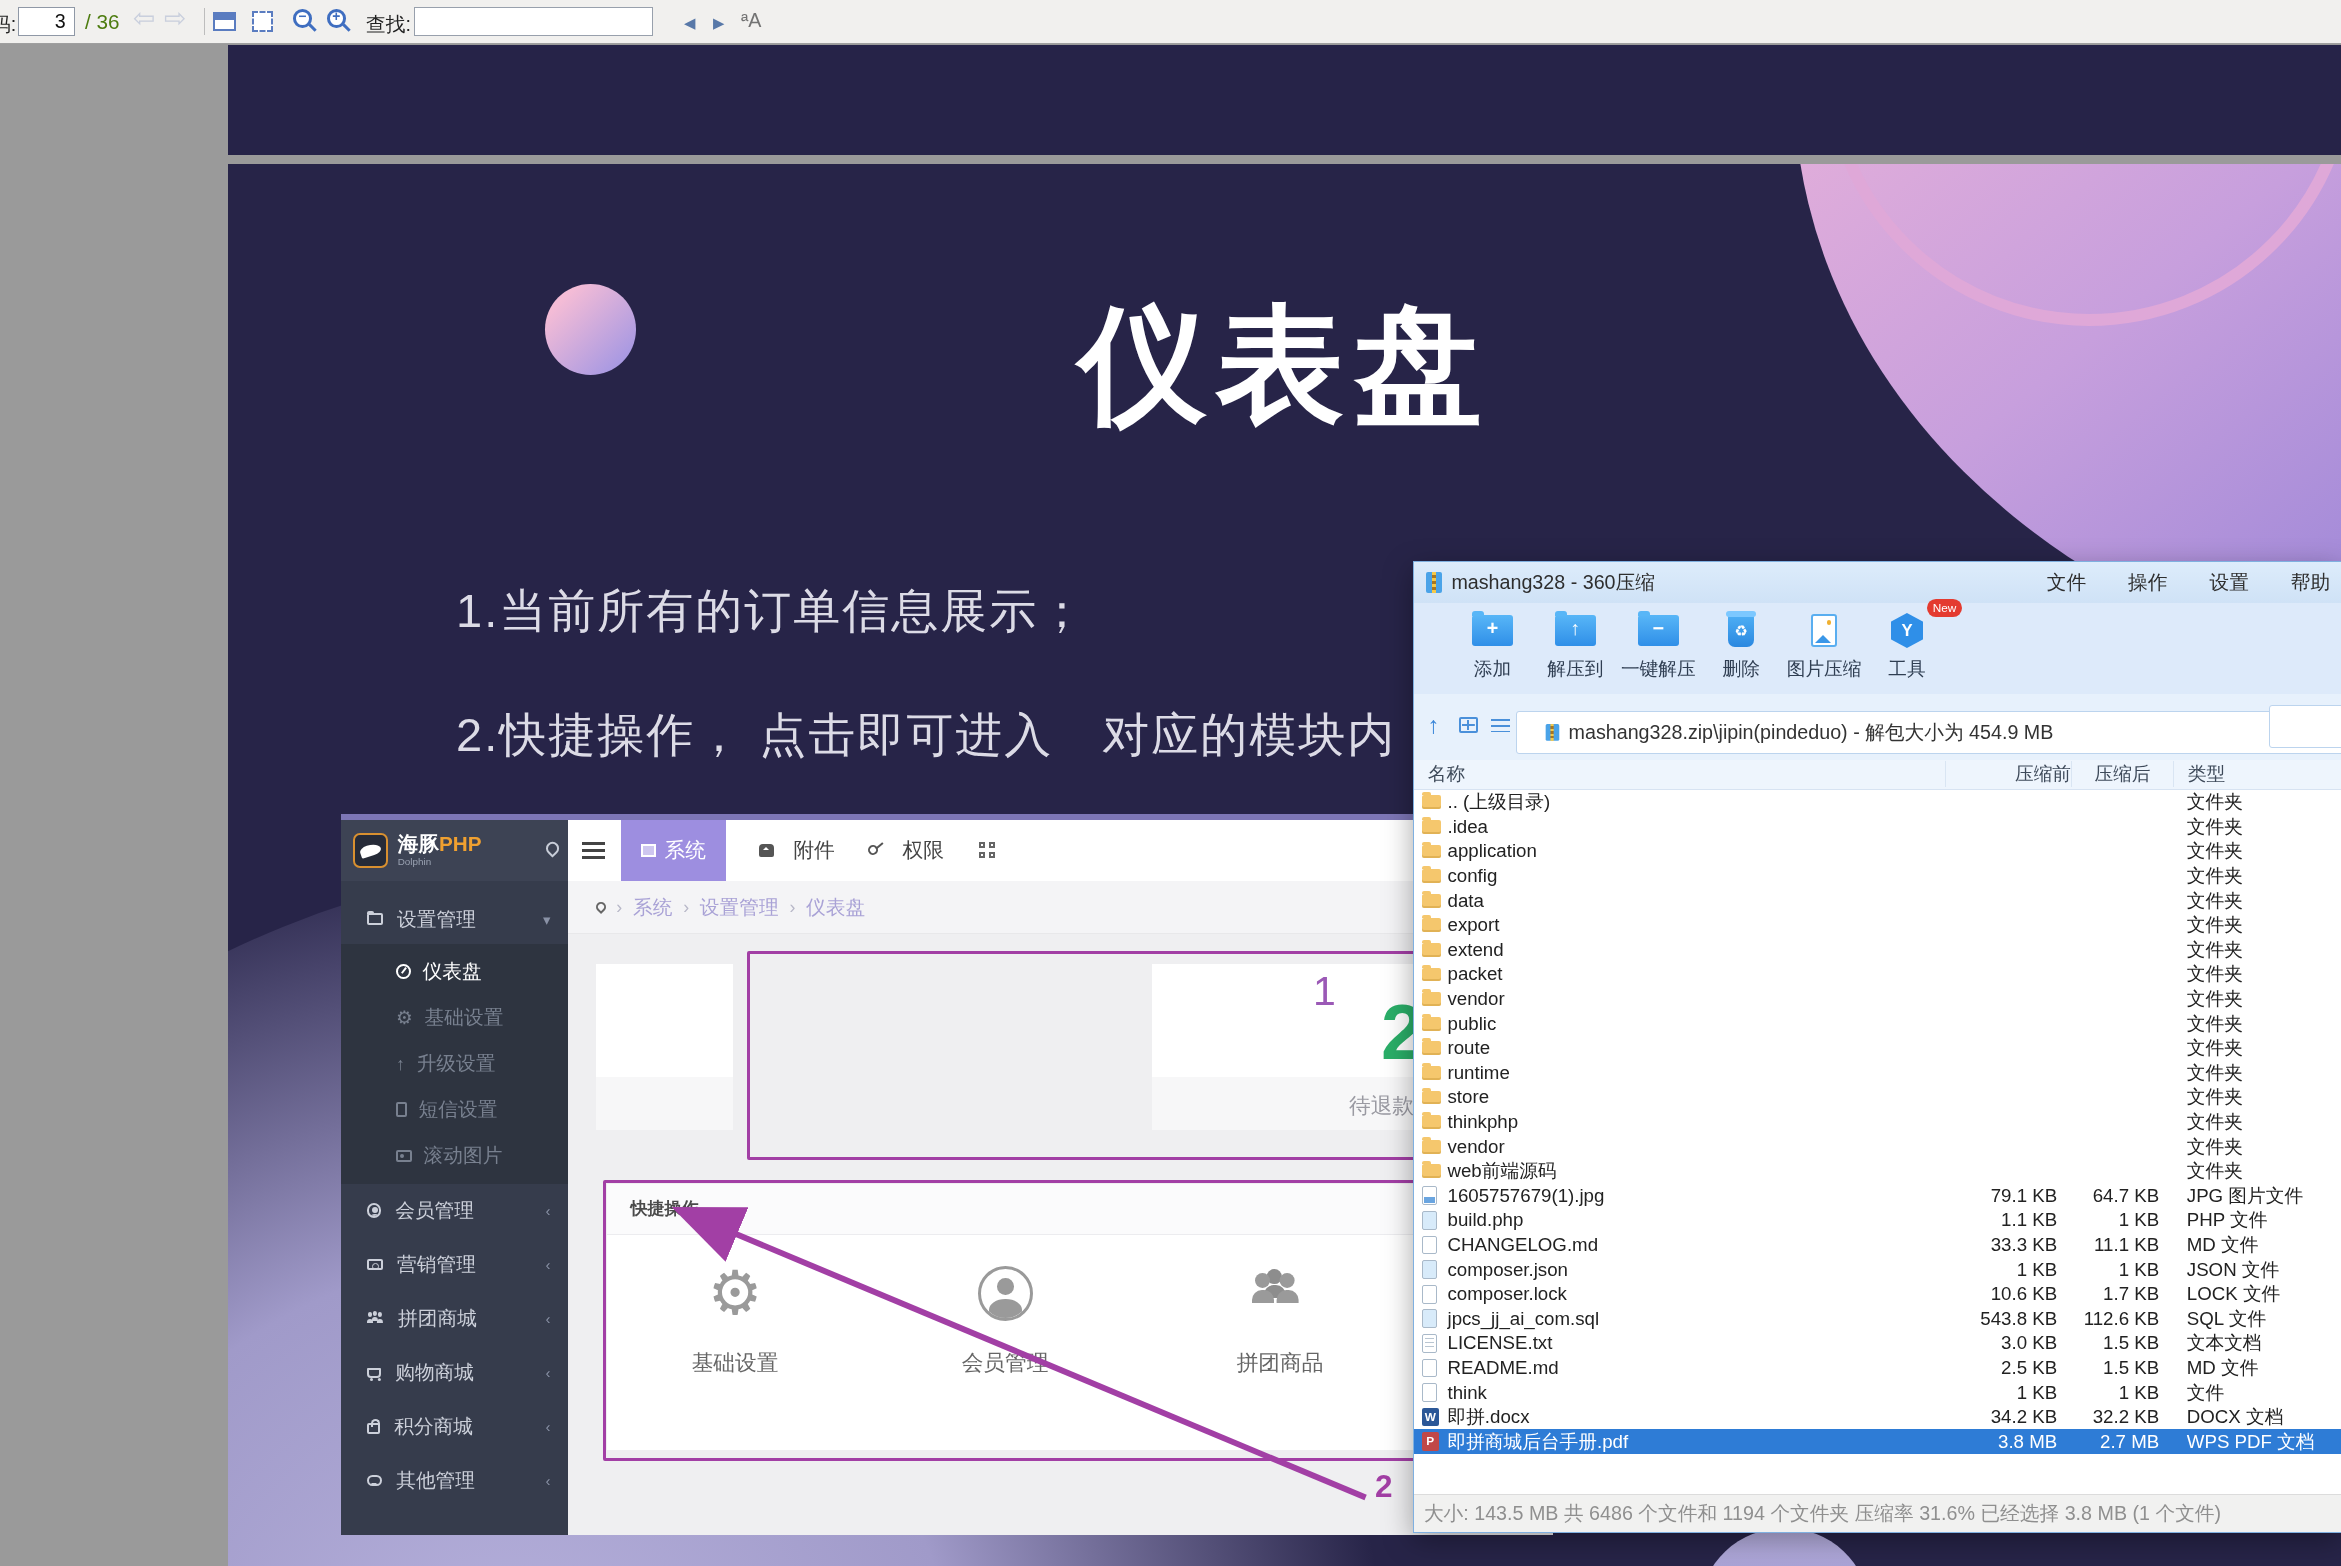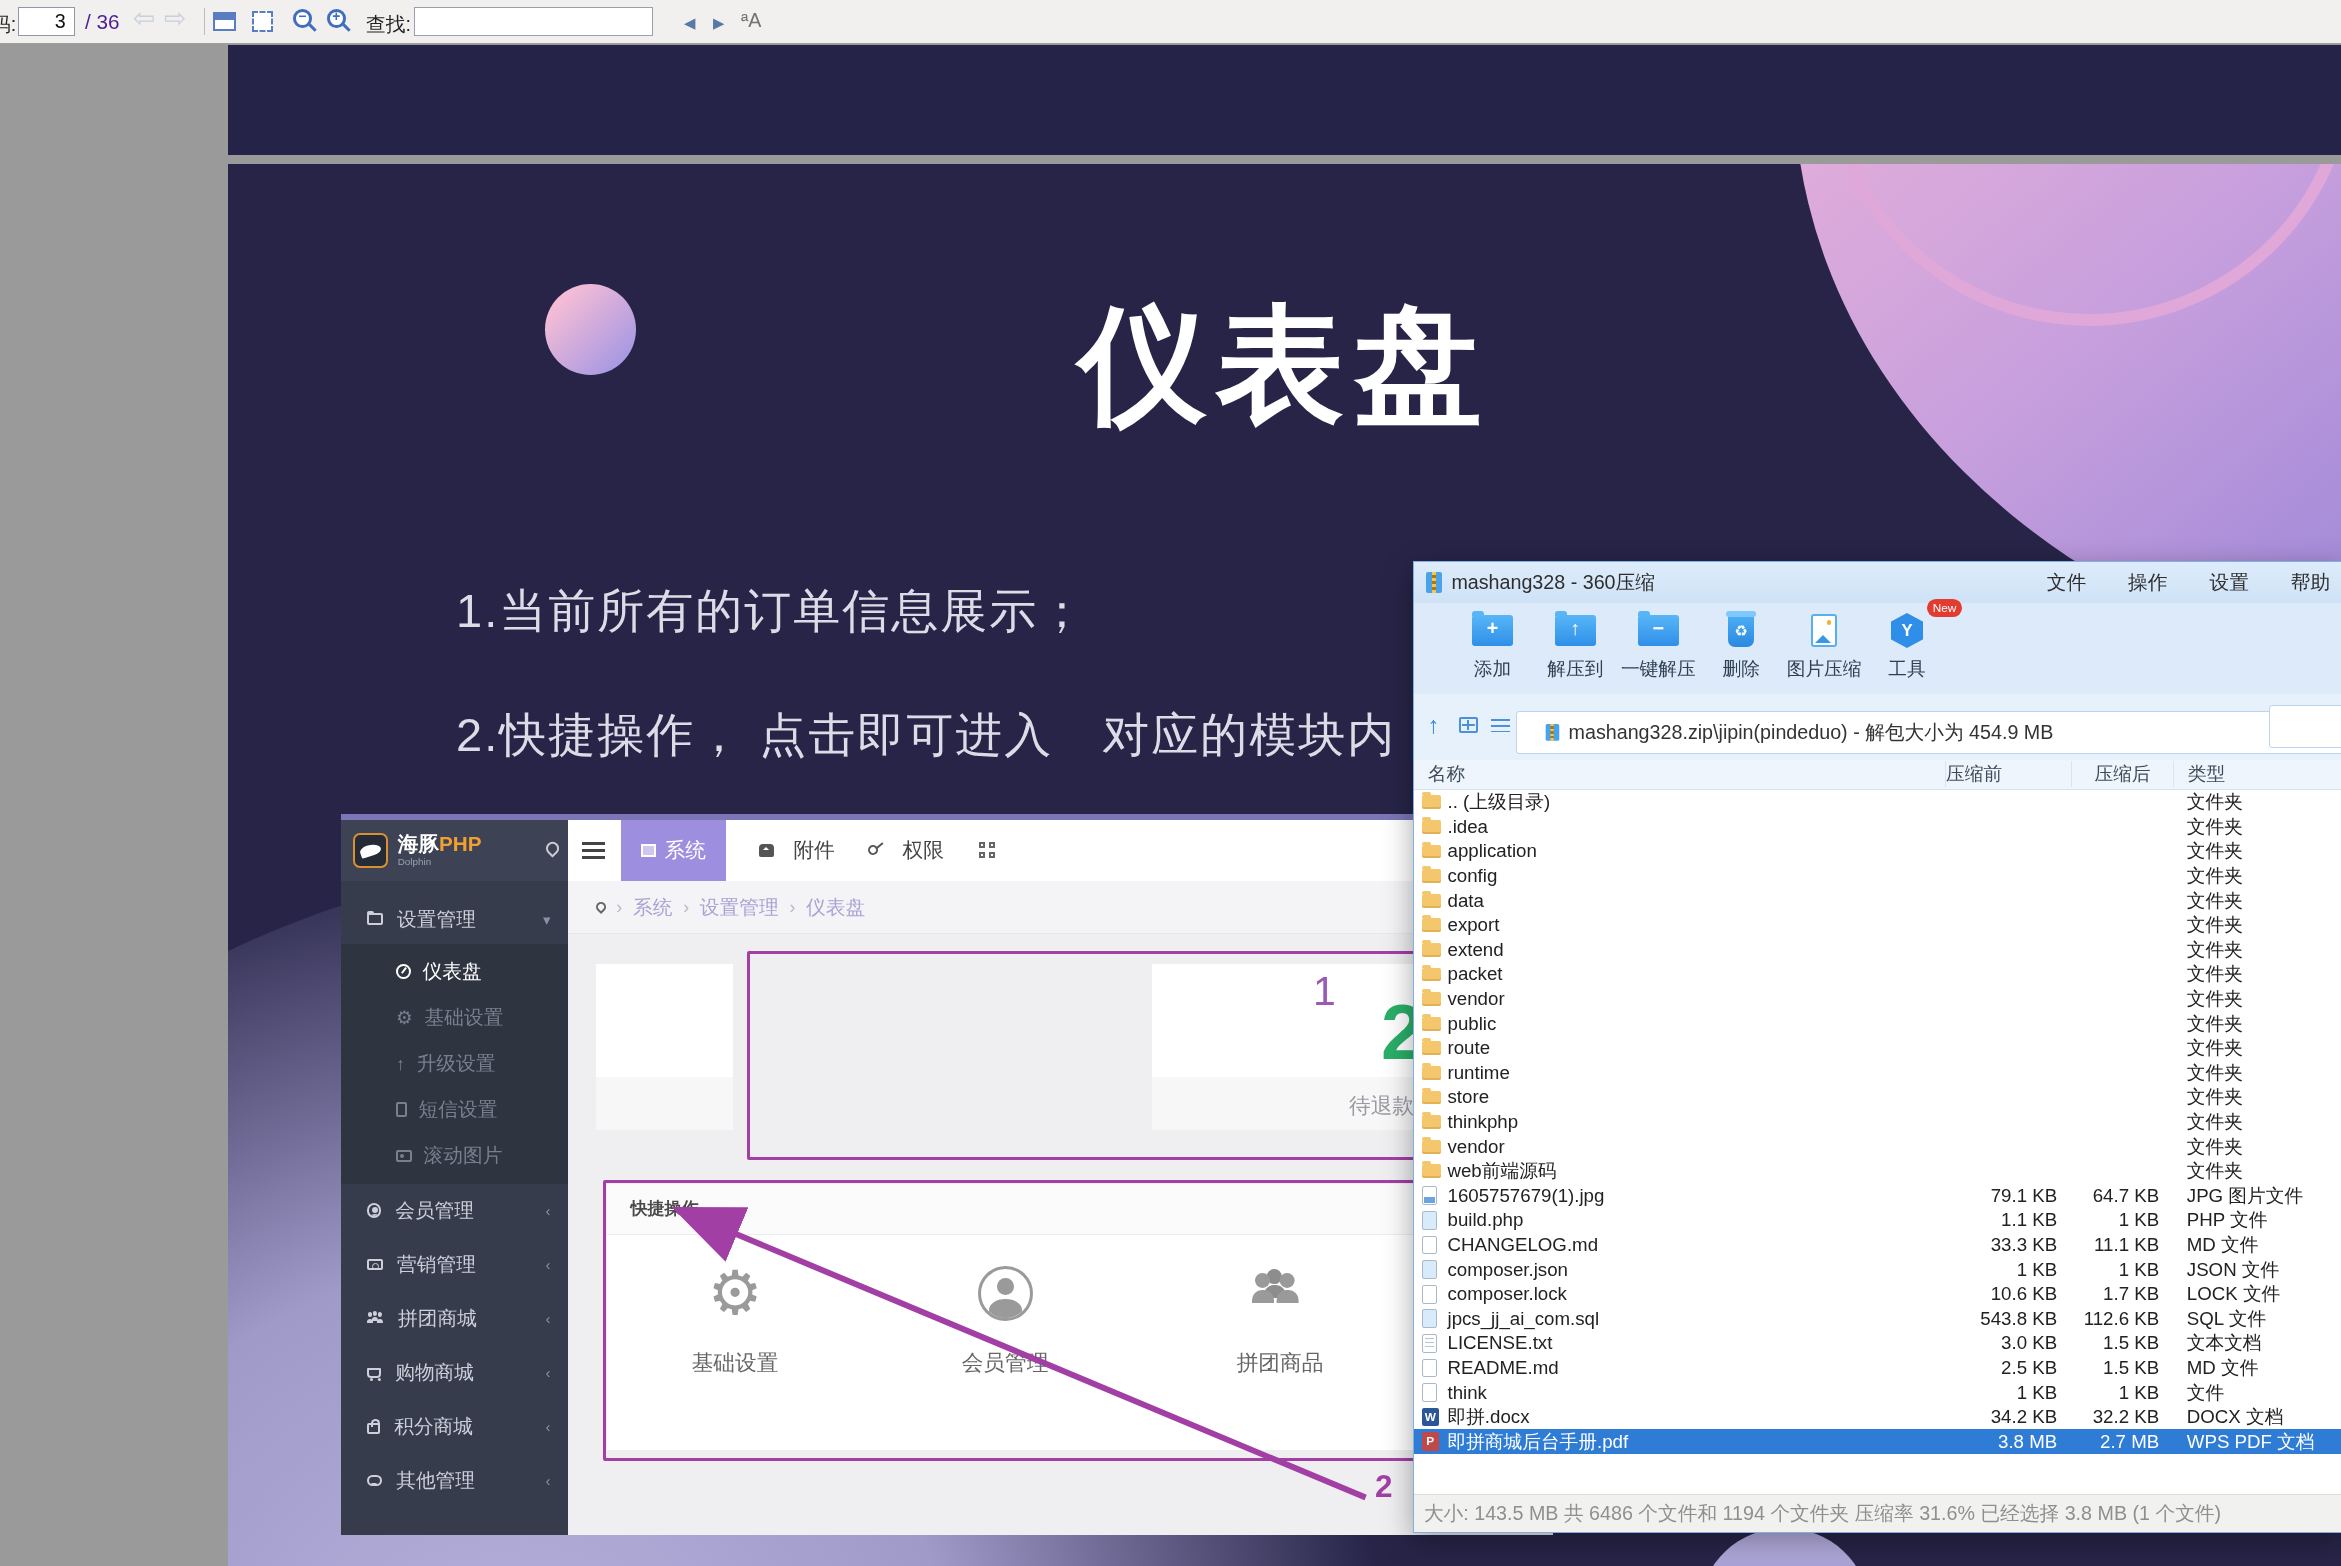--- a/index.html
+++ b/index.html
@@ -3,21 +3,21 @@
 <meta charset="utf-8">
 <style>
   html,body{margin:0;padding:0;background:#666;}
   *{box-sizing:border-box;font-family:"Liberation Sans",sans-serif;}
   .screen{position:relative;width:2342px;height:1566px;overflow:hidden;background:#9a9a9a;}
 
   
   .pdftb{position:absolute;left:0;top:0;width:2342px;height:44px;background:#f1f0ee;border-bottom:1px solid #9f9f9f;z-index:30;}
   .pdftb .plabel{position:absolute;left:-8.9px;top:10.8px;font-size:19.7px;color:#222;}
   .pdftb .pginput{position:absolute;left:17.7px;top:6.9px;width:57px;height:29.6px;background:#fff;border:1px solid #8f98a6;font-size:19.7px;color:#111;text-align:right;padding-right:7.9px;}
-  .pdftb .pgtotal{position:absolute;left:85px;top:9.9px;font-size:20.7px;color:#4c1d95;}
+  .pdftb .pgtotal{position:absolute;left:85px;top:9.9px;font-size:20.7px;color:#4d7c0f;}
   .navarr{position:absolute;top:2px;font-size:26.6px;color:#c9cfdd;cursor:default;}
   .tbsep{position:absolute;top:7.9px;width:1px;height:27.6px;background:#bdbdbd;}
   .fw{position:absolute;left:213px;top:11.8px;width:22.7px;height:19.7px;border:2px solid #5a7cc0;background:linear-gradient(#5a7cc0 0 5.9px,#fff 5.9px);}
   .fp{position:absolute;left:252px;top:10.8px;width:20.7px;height:21.7px;border:2px dashed #5a7cc0;background:#fff;}
   .mag{position:absolute;top:8.9px;width:18.7px;height:18.7px;border:3px solid #3f6ec0;border-radius:50%;background:#fff;}
   .mag::after{content:"";position:absolute;width:8.9px;height:3px;background:#3f6ec0;transform:rotate(45deg);right:-7.9px;bottom:-4.9px;}
   .mag::before{position:absolute;left:0;top:-3px;width:12.8px;text-align:center;font-size:13.8px;font-weight:bold;color:#3f6ec0;}
   .mag.minus::before{content:"−";}
   .mag.plus::before{content:"+";}
   .findlabel{position:absolute;left:366px;top:10.8px;font-size:19.7px;color:#222;}
@@ -162,21 +162,21 @@
   .a-grid::after{content:"";position:absolute;inset:1px;background:linear-gradient(#4a90da,#4a90da) center/2px 100% no-repeat,linear-gradient(#4a90da,#4a90da) center/100% 2px no-repeat;}
   .a-list{position:absolute;left:77px;top:24.6px;width:18.7px;height:13.8px;background:repeating-linear-gradient(#4a90da 0 2px,transparent 2px 5.9px);}
   .addrinput{position:absolute;left:102px;top:10.8px;width:874px;height:43px;background:#fff;border:1px solid #bcd4ee;border-radius:3px;display:flex;align-items:center;gap:7.9px;padding:0 27px;margin-top:6px;}
   .addrtext{font-size:19.7px;color:#333;white-space:nowrap;overflow:hidden;}
   .vwrap{position:absolute;right:15.8px;top:6.9px;display:flex;align-items:center;gap:12.8px;}
   .vmark{color:#f59a23;font-size:23.6px;font-weight:bold;}
   .vcaret{color:#6f9fd8;font-size:15.8px;}
   .searchbox{position:absolute;left:855px;top:10.8px;width:79px;height:43px;background:#fff;border:1px solid #bcd4ee;border-radius:3px;}
   .aw-cols{position:absolute;left:0;top:198px;right:0;height:29.6px;background:#eef5fd;border-bottom:1px solid #d7e3f2;display:flex;align-items:center;font-size:18.7px;color:#3e4a5a;}
   .fh-name{flex:1;padding-left:13.8px;}
-  .fh-before{width:126px;text-align:left;border-left:1px solid #d9e5f3;}
+  .fh-before{width:126px;text-align:right;border-left:1px solid #d9e5f3;}
   .fh-after{width:102px;text-align:center;border-left:1px solid #d9e5f3;}
   .fh-type{width:168px;padding-left:13.8px;border-left:1px solid #d9e5f3;}
   #file-list{position:absolute;left:0;top:228px;right:0;bottom:38px;background:#fff;overflow:hidden;}
   .frow{height:24.6px;display:flex;align-items:center;padding-left:7.9px;font-size:18.7px;color:#222;}
   .frow .fico{width:25.6px;display:flex;justify-content:flex-start;}
   .frow .fname{flex:1;white-space:nowrap;overflow:hidden;}
   .frow .fcol{width:126px;text-align:right;padding-right:13.8px;}
   .frow .fcol.fafter{width:102px;}
   .frow .ftype{width:168px;padding-left:13.8px;white-space:nowrap;}
   .frow.sel{background:#2e7cd6;color:#fff;}

